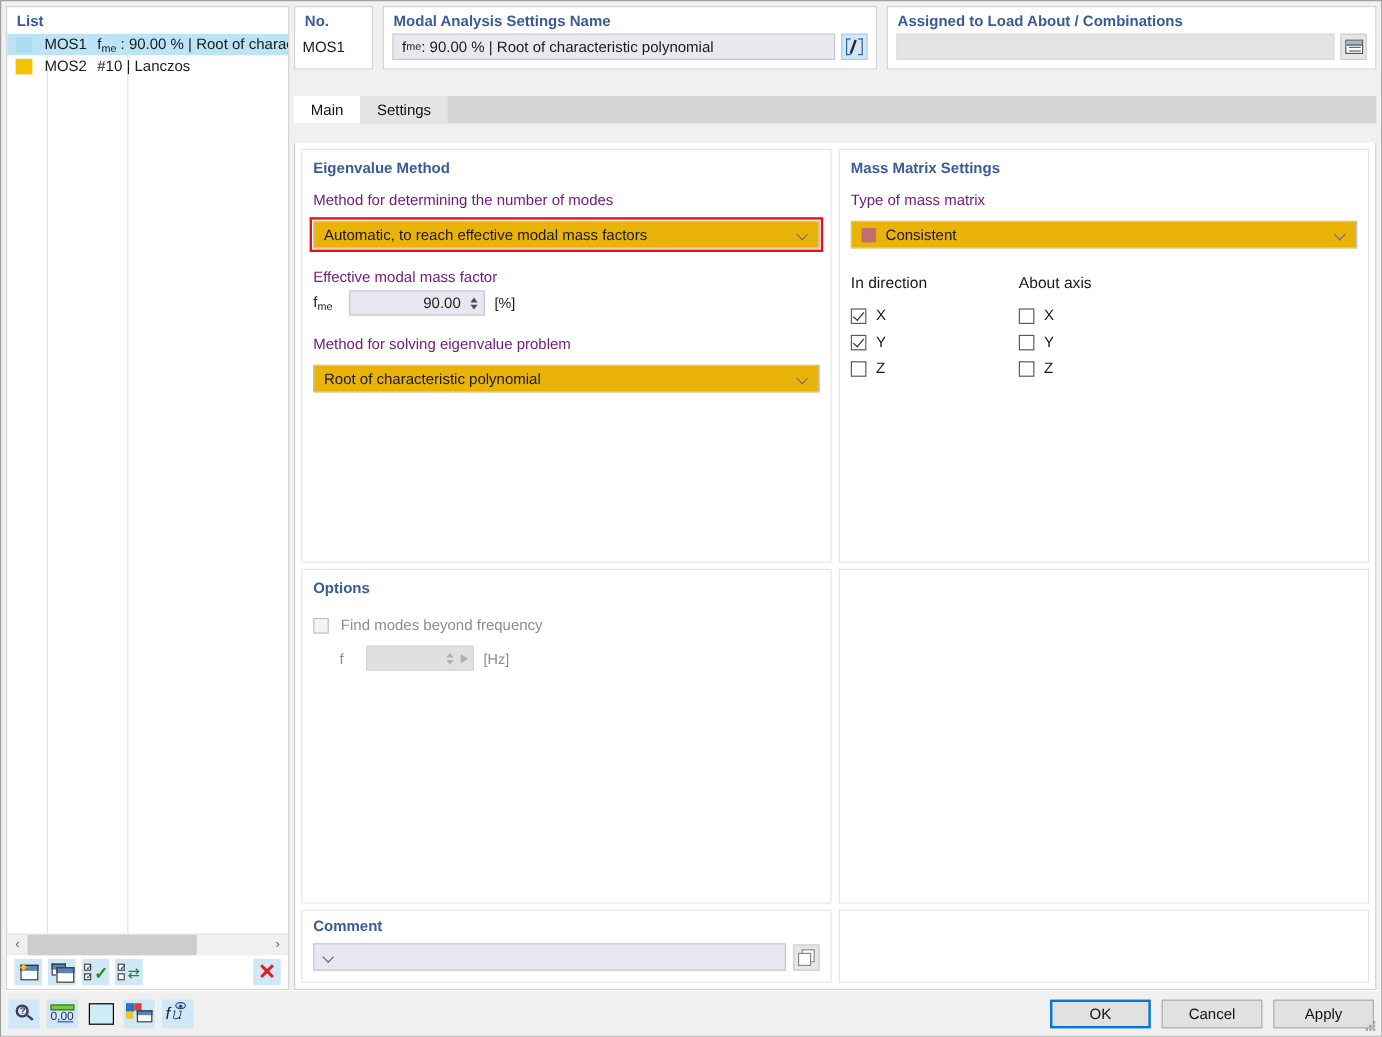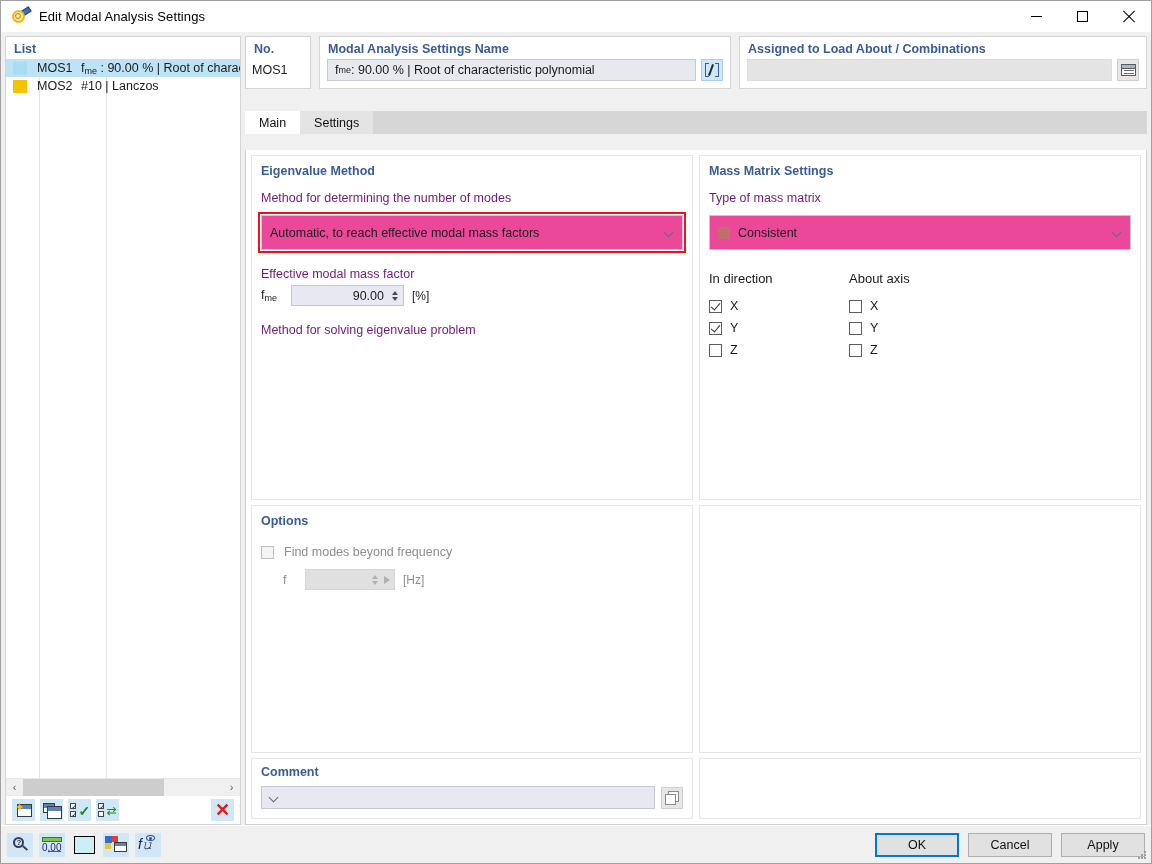--- a/index.html
+++ b/index.html
@@ -310,22 +310,22 @@
   .pane.left-pane  { flex: 1 1 0; }
   .pane.right-pane { flex: 1 1 0; }
 
   .sec-title {
     color: #3a5c96; font-weight: bold; font-size: 12.5px;
     margin-bottom: 13px;
   }
   .lbl { font-size: 12.5px; color: #701a75; margin-bottom: 4px; }
 
   .combo {
-    height: 35px;
-    background: #ec4899;
+    height: 23px;
+    background: #eab308;
     border: 1px solid #c6c6d6;
     display: flex; align-items: center;
     padding: 0 6px 0 8px;
     font-size: 12.5px;
     position: relative;
     margin-top: 10px;
   }
   .combo .cv { flex: 1 1 auto; overflow: hidden; white-space: nowrap; }
   .caret {
     width: 9px; height: 9px; position: relative; flex: 0 0 auto; margin-right: 2px;
@@ -467,39 +467,20 @@
   .ic-cfg .win:before { content: ""; position: absolute; left: -1px; top: -1px; right: -1px; height: 3px; background: #5b82bd; border: 1px solid #3a3a3a; border-bottom: none; }
   .ic-fx { position: relative; width: 20px; height: 17px; font-size: 14px; font-style: italic; color: #1d1d3a; }
   .ic-fx .eye { position: absolute; left: 8px; top: -1px; width: 9px; height: 6px; border: 1.3px solid #2a4a8a; border-radius: 50%; }
   .ic-fx .pupil { position: absolute; left: 11px; top: 1px; width: 3px; height: 3px; border-radius: 50%; background: #2a4a8a; }
 </style>
 </head>
 <body>
 
 <div id="app">
 
-  <div class="titlebar">
-    <div class="title-icon">
-      <div class="bar"></div>
-        <div class="ring"></div>
-        <div class="ring2"></div>
-    </div>
-    <div class="ttl">Edit Modal Analysis Settings</div>
-    <div class="win-btns">
-      <div class="win-btn">
-          <div class="glyph-min"></div>
-        </div>
-      <div class="win-btn">
-          <div class="glyph-max"></div>
-        </div>
-      <div class="win-btn close">
-          <div class="glyph-close"></div>
-        </div>
-    </div>
-  </div>
 
   <div class="body">
 
     <div class="left-col">
       <div class="panel-caption">List</div>
       <div class="list-area">
         <div class="list-colsep" style="left:33px;"></div>
         <div class="list-colsep" style="left:100px;"></div>
 
         <div class="list-row sel">
@@ -631,20 +612,24 @@
                     <div class="sa-up"></div>
                     <div class="sa-dn"></div>
                   </div>
               </div>
               <div class="unit">[%]</div>
             </div>
 
             <div class="gap-md"></div>
 
             <div class="lbl">Method for solving eigenvalue problem</div>
+            <div class="combo">
+              <div class="cv">Root of characteristic polynomial</div>
+              <div class="caret"></div>
+            </div>
           </div>
 
           <div class="pane right-pane">
             <div class="sec-title">Mass Matrix Settings</div>
 
             <div class="lbl">Type of mass matrix</div>
             <div class="combo">
               <div class="swatch-sm" style="background:#c0706c;"></div>
               <div class="cv">Consistent</div>
               <div class="caret"></div>

